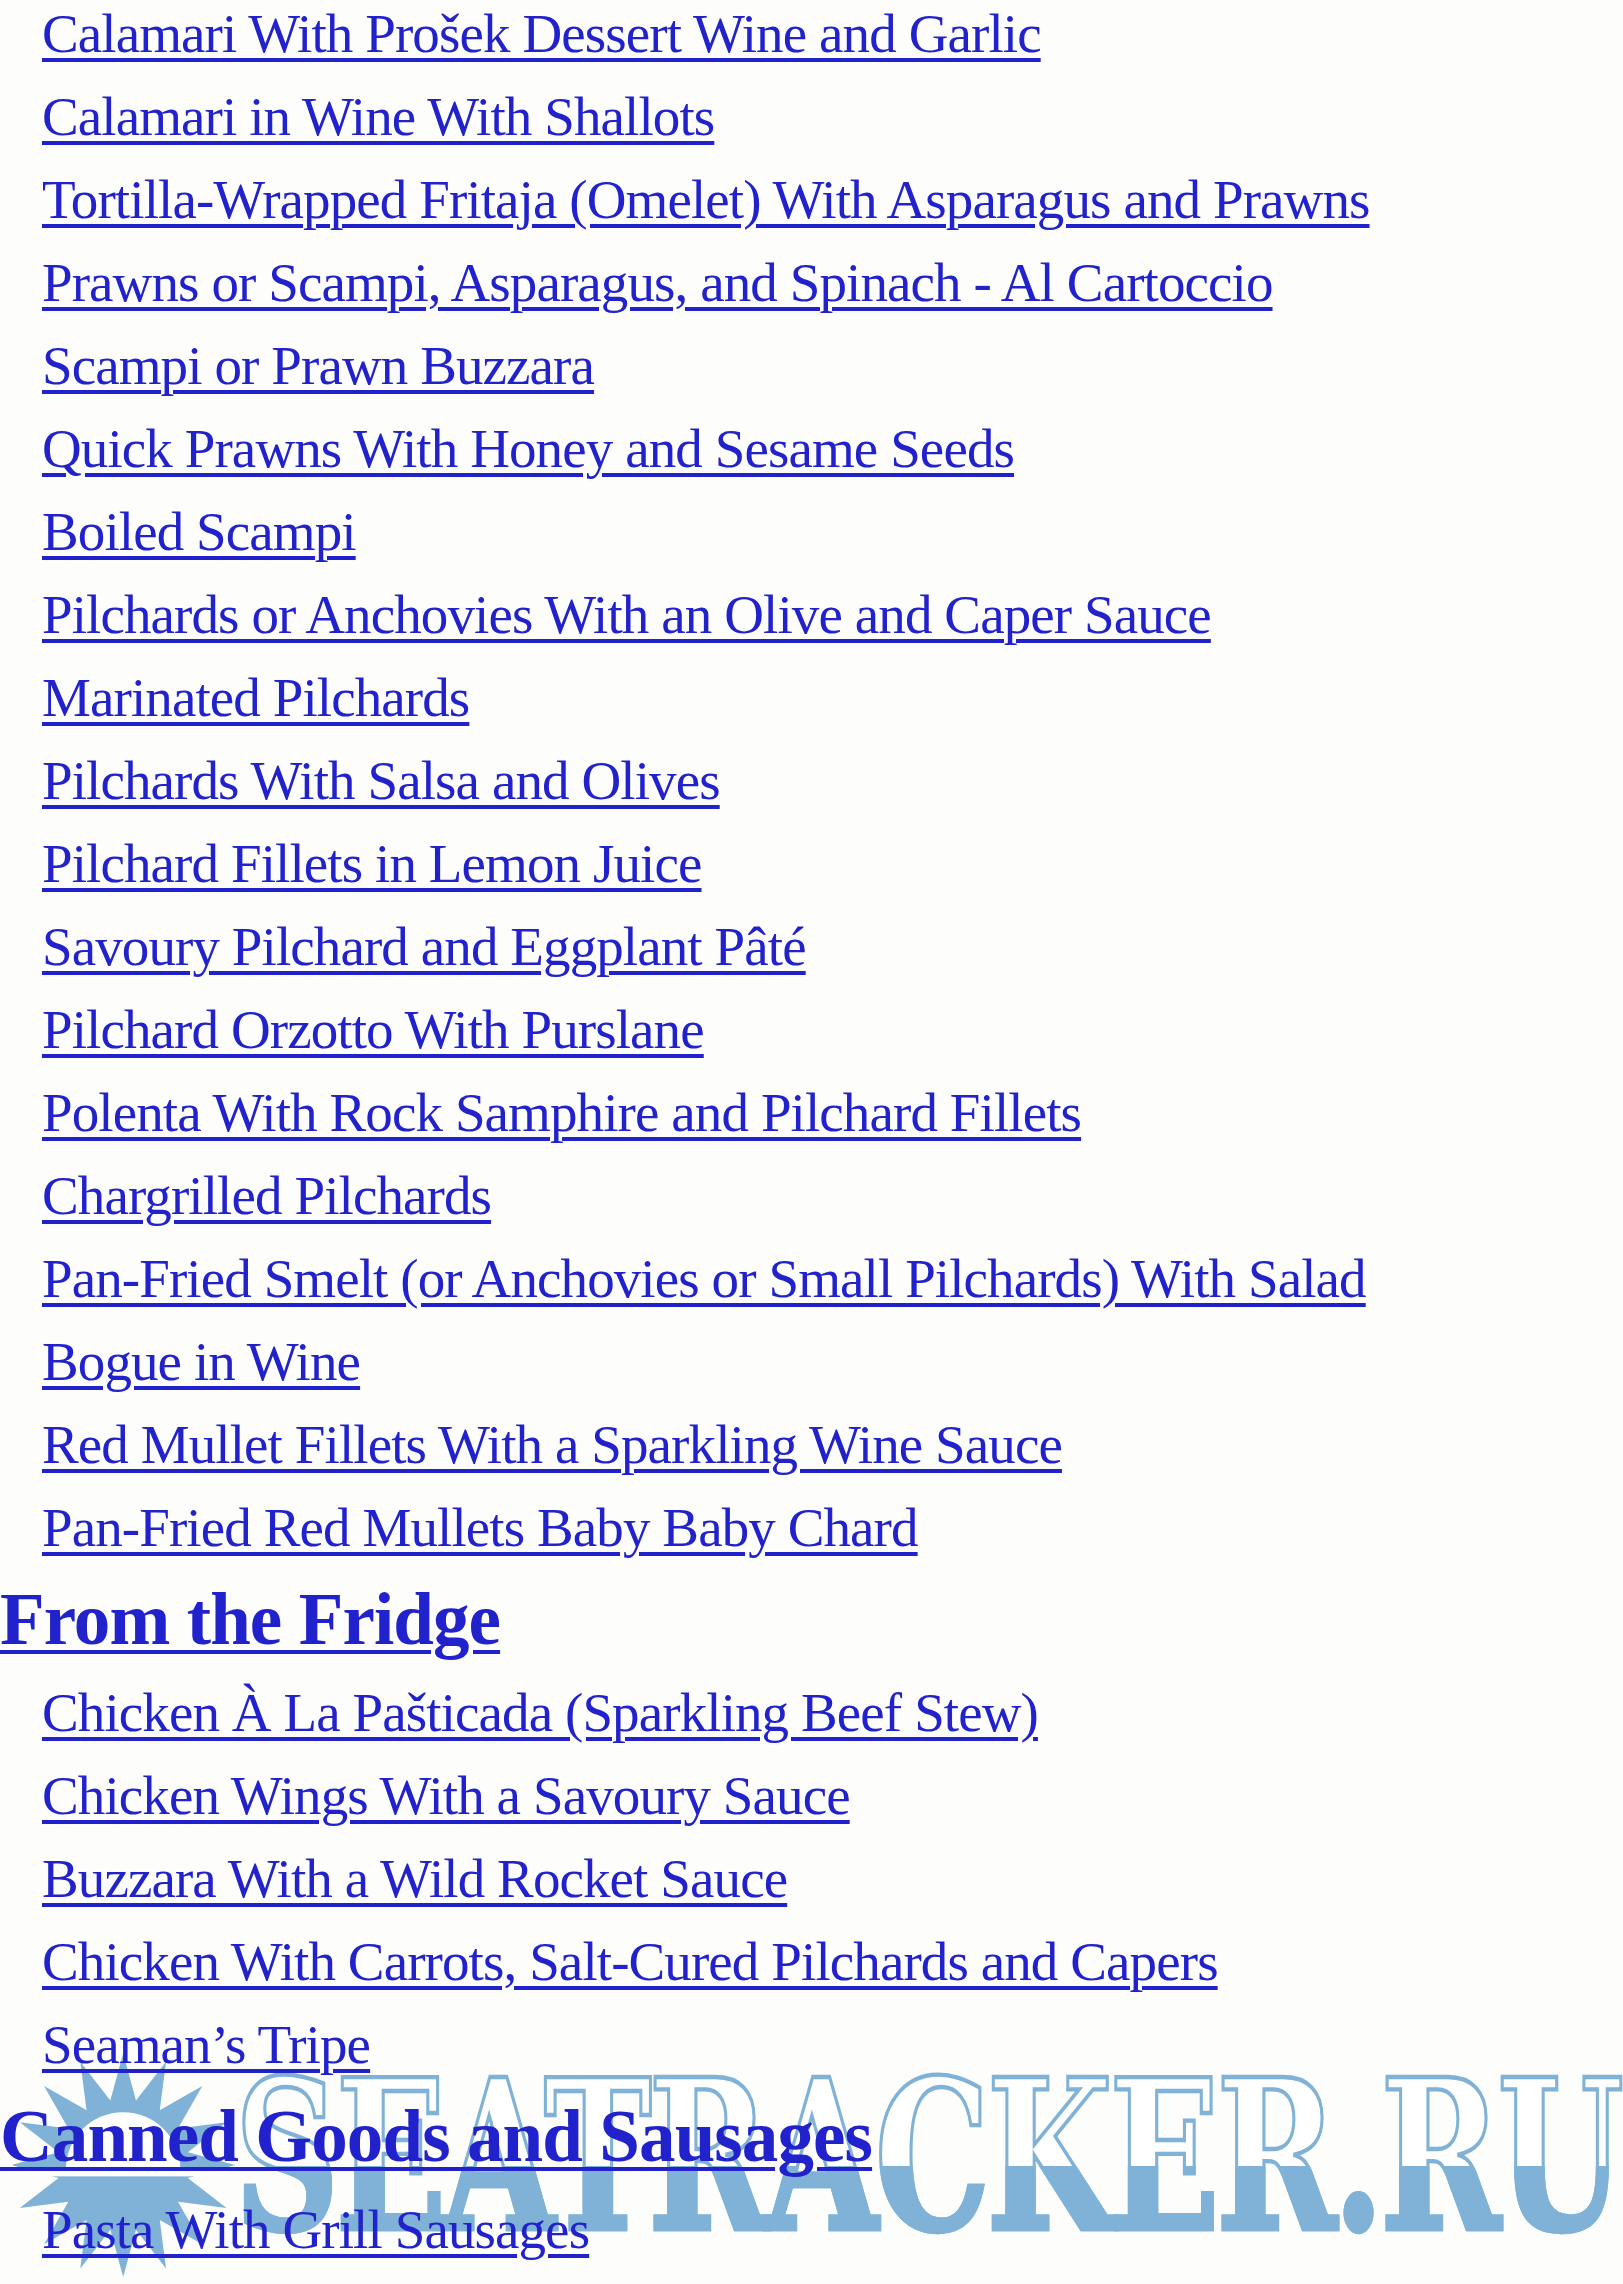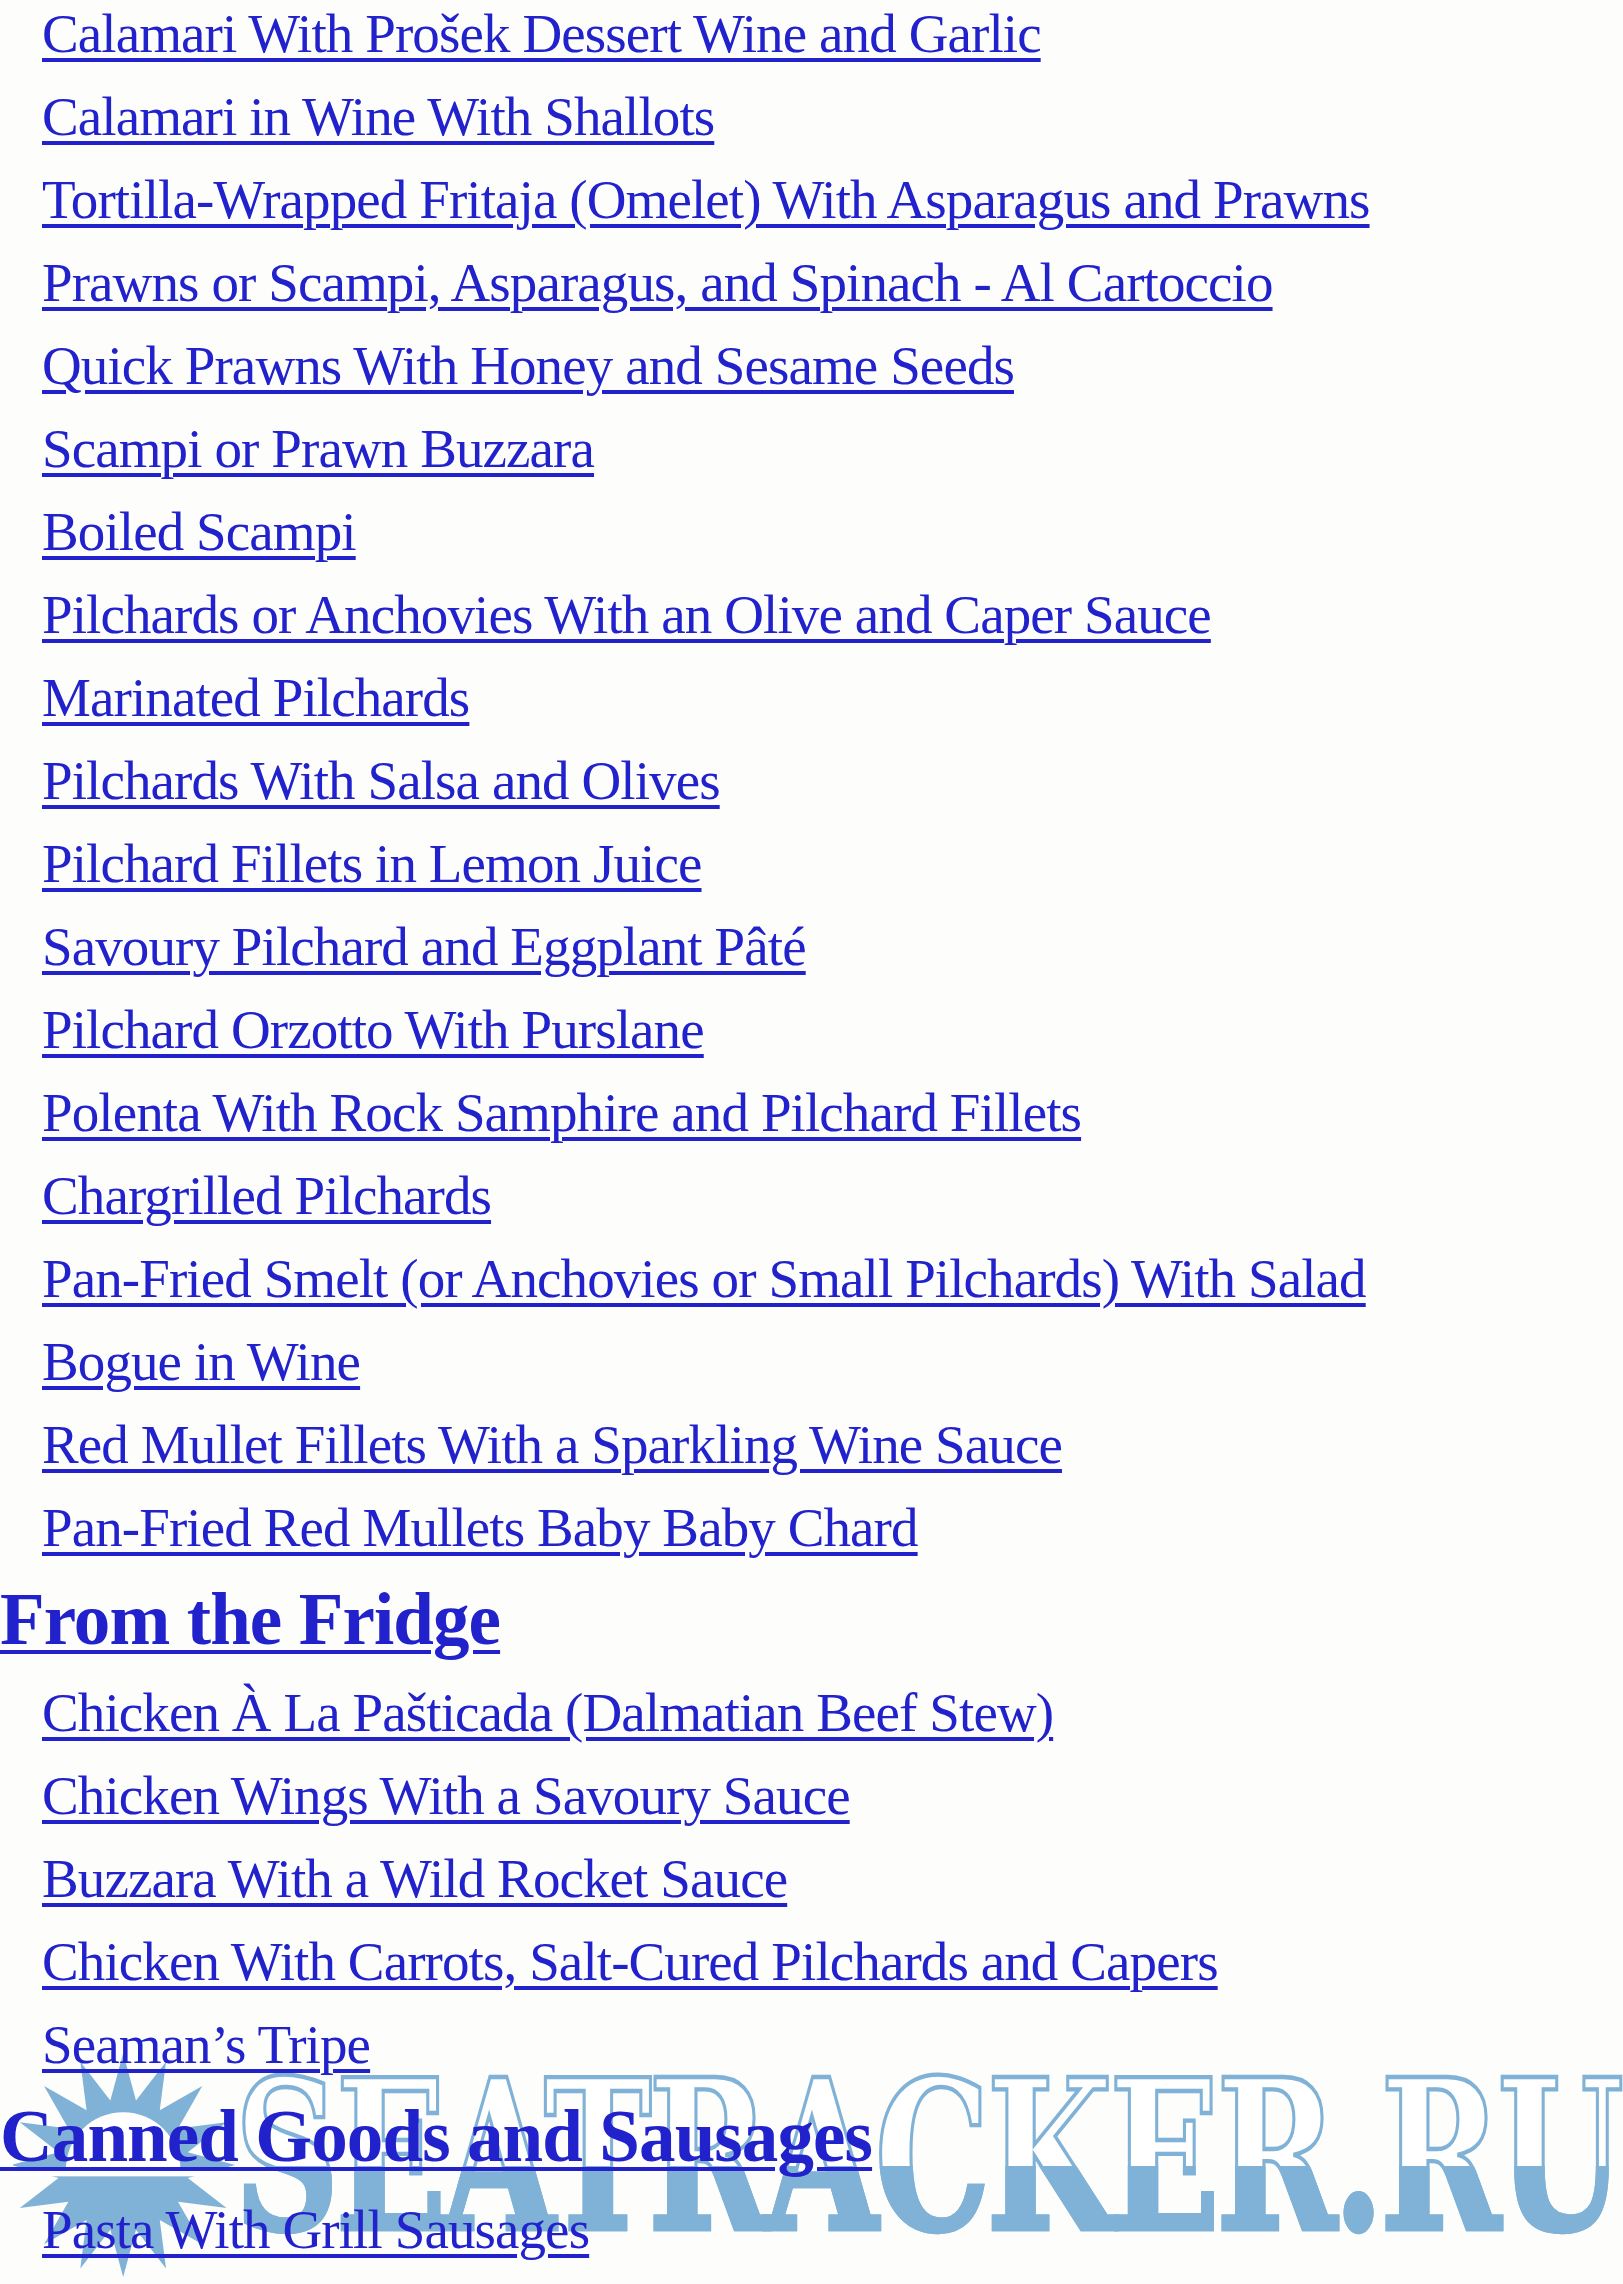--- a/index.html
+++ b/index.html
@@ -58,37 +58,37 @@
 </head>
 <body>
 
 <div class="page" style="background: rgb(253, 253, 251);">
 
   <nav class="toc" id="toc">
       <a class="row link">Calamari With Prošek Dessert Wine and Garlic</a>
       <a class="row link">Calamari in Wine With Shallots</a>
       <a class="row link">Tortilla-Wrapped Fritaja (Omelet) With Asparagus and Prawns</a>
       <a class="row link">Prawns or Scampi, Asparagus, and Spinach - Al Cartoccio</a>
+      <a class="row link">Scampi or Prawn Buzzara</a>
       <a class="row link">Quick Prawns With Honey and Sesame Seeds</a>
-      <a class="row link">Scampi or Prawn Buzzara</a>
       <a class="row link">Boiled Scampi</a>
       <a class="row link">Pilchards or Anchovies With an Olive and Caper Sauce</a>
       <a class="row link">Marinated Pilchards</a>
       <a class="row link">Pilchards With Salsa and Olives</a>
       <a class="row link">Pilchard Fillets in Lemon Juice</a>
       <a class="row link">Savoury Pilchard and Eggplant Pâté</a>
       <a class="row link">Pilchard Orzotto With Purslane</a>
       <a class="row link">Polenta With Rock Samphire and Pilchard Fillets</a>
       <a class="row link">Chargrilled Pilchards</a>
       <a class="row link">Pan-Fried Smelt (or Anchovies or Small Pilchards) With Salad</a>
       <a class="row link">Bogue in Wine</a>
       <a class="row link">Red Mullet Fillets With a Sparkling Wine Sauce</a>
       <a class="row link">Pan-Fried Red Mullets Baby Baby Chard</a>
       <a class="row heading">From the Fridge</a>
-      <a class="row link">Chicken À La Pašticada (Dalmatian Beef Stew)</a>
+      <a class="row link">Chicken À La Pašticada (Sparkling Beef Stew)</a>
       <a class="row link">Chicken Wings With a Savoury Sauce</a>
       <a class="row link">Buzzara With a Wild Rocket Sauce</a>
       <a class="row link">Chicken With Carrots, Salt-Cured Pilchards and Capers</a>
       <a class="row link">Seaman’s Tripe</a>
       <a class="row heading">Canned Goods and Sausages</a>
       <a class="row link">Pasta With Grill Sausages</a>
     </nav>
 
   <div class="watermark">
     <svg width="1623" height="263" viewBox="0 0 1871 303">

